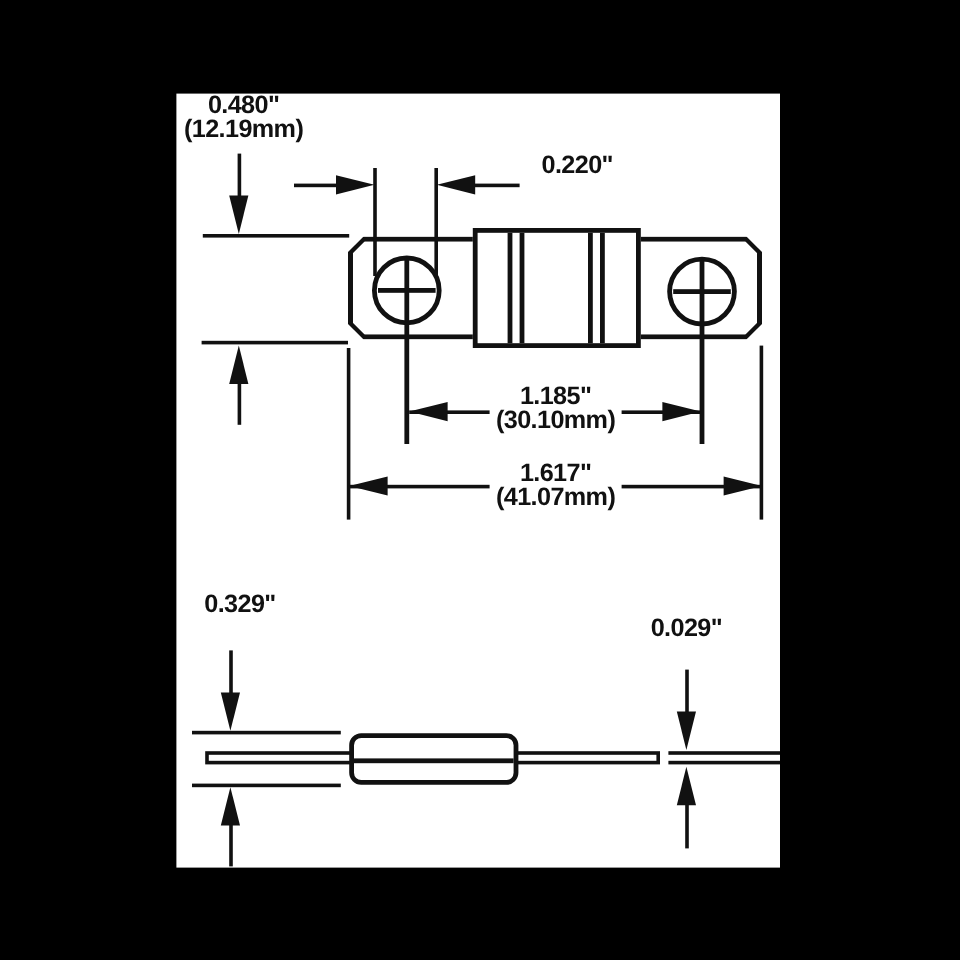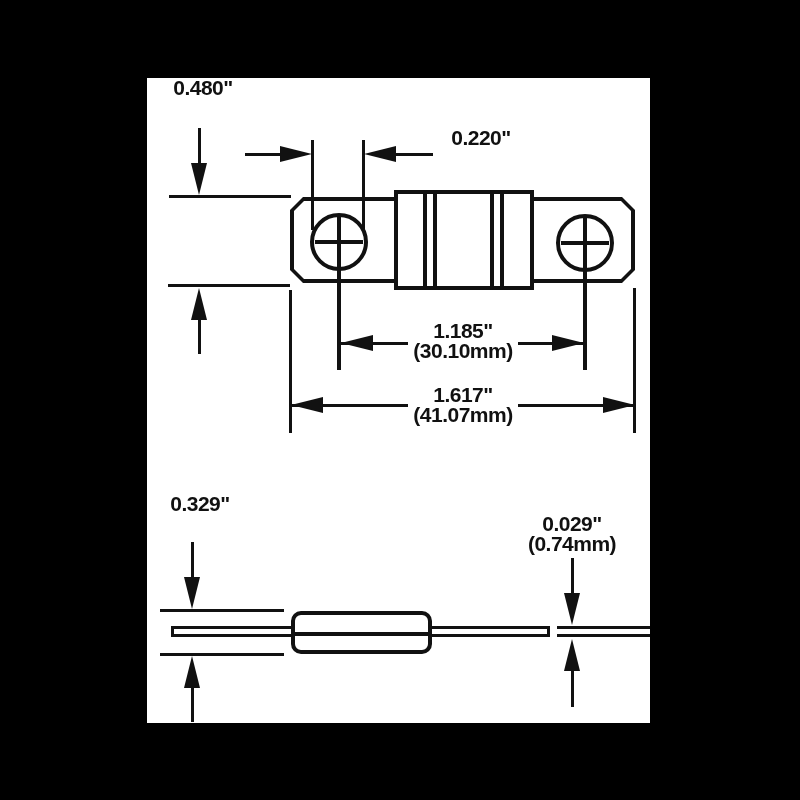--- a/index.html
+++ b/index.html
@@ -99,32 +99,32 @@
   <div class="abs ah ah-up" style="left:184px;top:656px;"></div>
   <div class="abs line" style="left:191px;top:686px;width:3px;height:36px;"></div>
 
   <div class="abs line" style="left:571px;top:558px;width:3px;height:36px;"></div>
   <div class="abs ah ah-down" style="left:564px;top:593px;"></div>
   <div class="abs ah ah-up" style="left:564px;top:639px;"></div>
   <div class="abs line" style="left:571px;top:669px;width:3px;height:38px;"></div>
 
   <div class="abs dim-label" style="left:103px;top:78px;">
     <div>0.480"</div>
+    <div>(12.19mm)</div>
   </div>
   <div class="abs dim-label" style="left:381px;top:128px;">
     <div>0.220"</div>
   </div>
   <div class="abs dim-label masked" style="left:408px;top:321px;">
     <div>1.185"</div>
     <div>(30.10mm)</div>
   </div>
   <div class="abs dim-label masked" style="left:408px;top:385px;">
     <div>1.617"</div>
     <div>(41.07mm)</div>
   </div>
   <div class="abs dim-label" style="left:100px;top:494px;">
     <div>0.329"</div>
   </div>
   <div class="abs dim-label" style="left:472px;top:514px;">
     <div>0.029"</div>
-    <div>(0.74mm)</div>
   </div>
 </div>
 
 </body></html>

